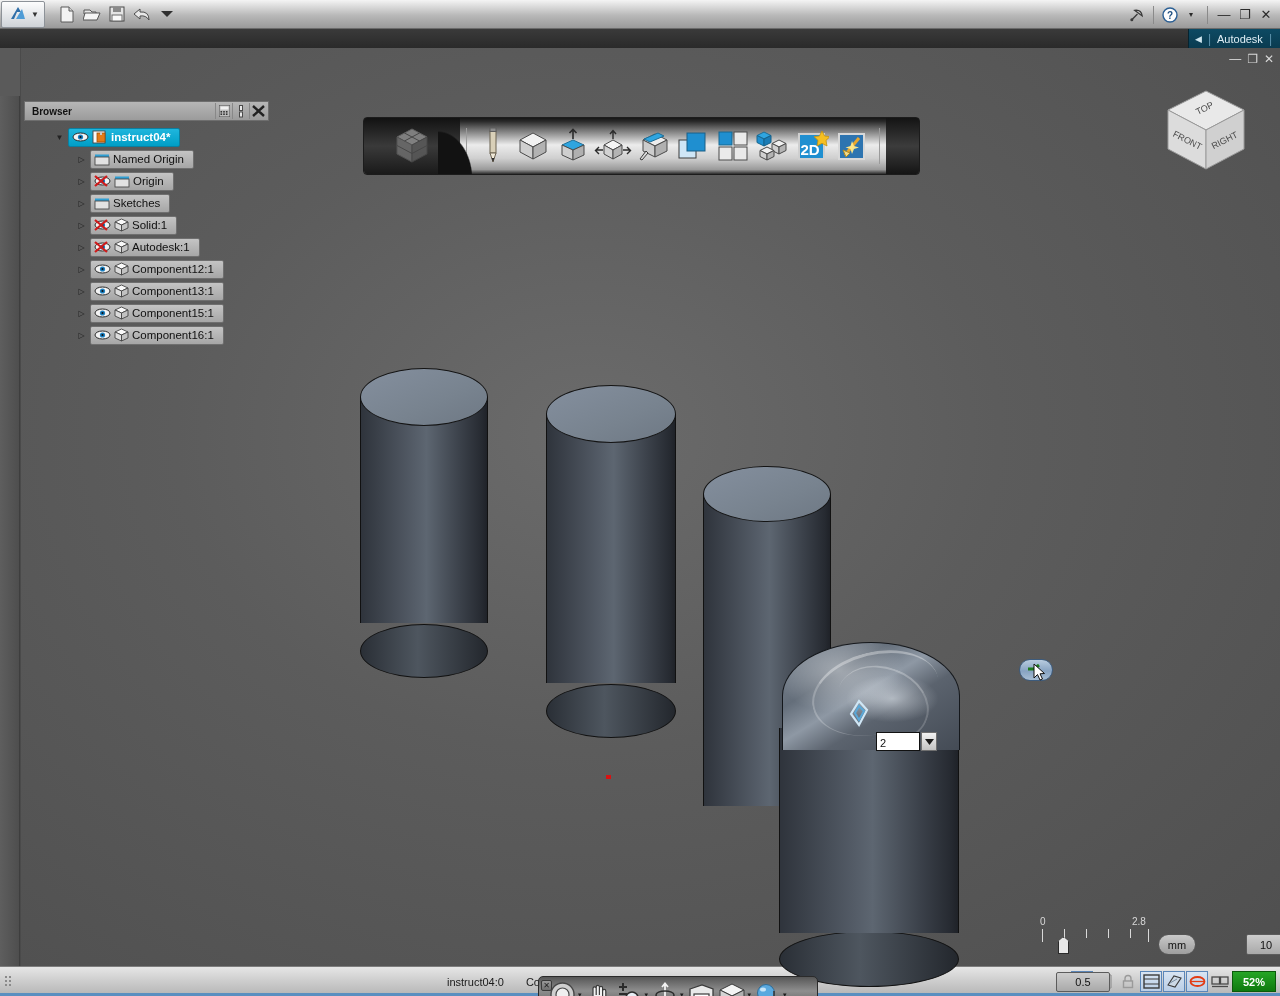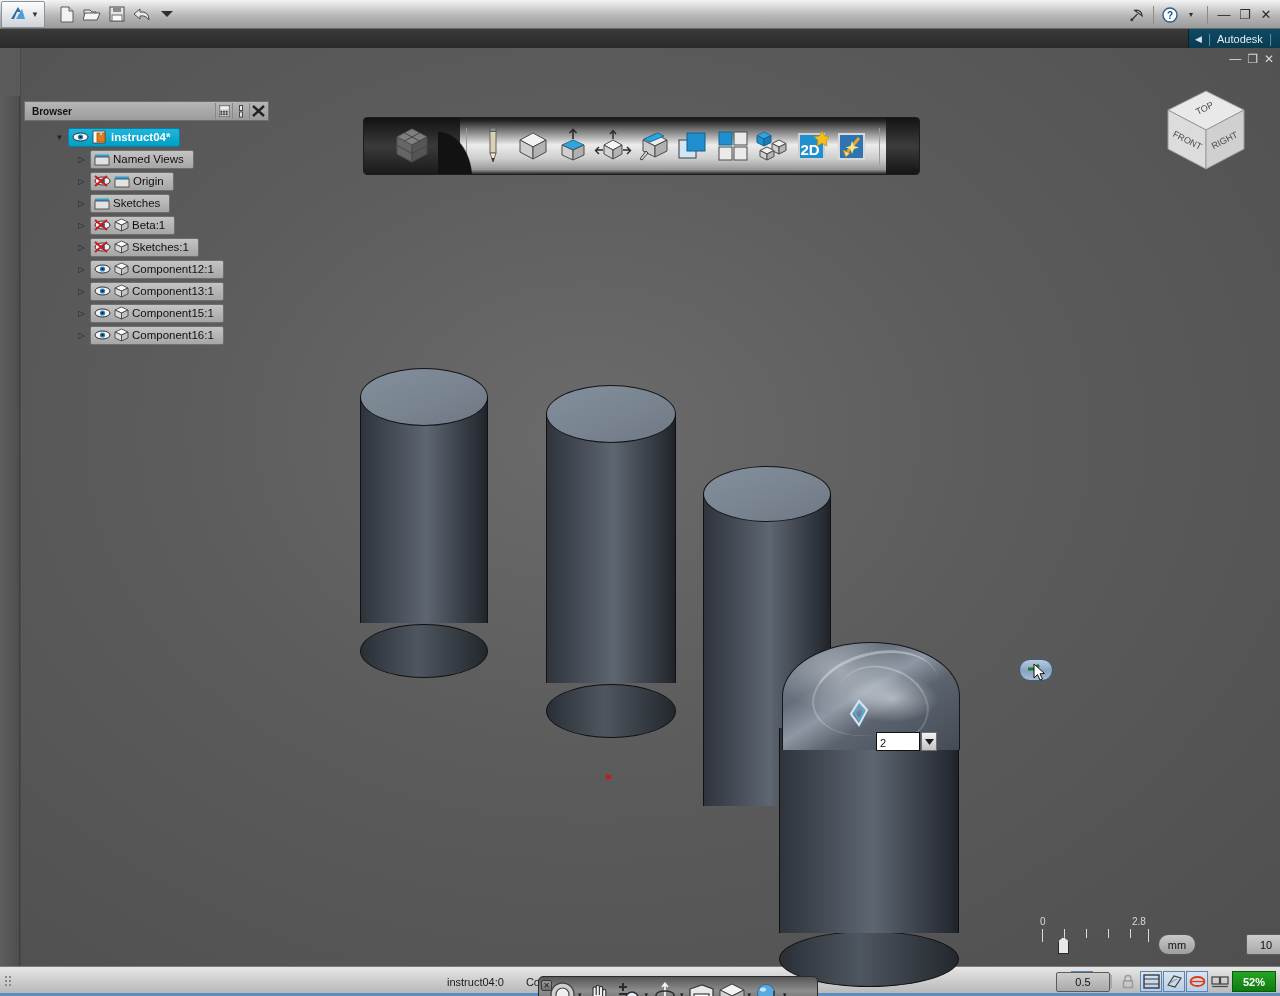--- a/index.html
+++ b/index.html
@@ -507,21 +507,21 @@
               <span>instruct04*</span>
             </span>
           </div>
           <div class="tnode" style="padding-left: 52px;">
             <span class="expander">▷</span>
             <span class="tlabel">
               <svg width="16" height="13" viewBox="0 0 16 13">
                 <rect x="1" y="1.5" width="14" height="3" fill="#2f9fd4"></rect>
                 <rect x="1" y="4" width="14" height="8" fill="#e2e2e2" stroke="#4a4a4a" stroke-width="0.9"></rect>
               </svg>
-              <span>Named Views</span>
+              <span>Named Origin</span>
             </span>
           </div>
           <div class="tnode" style="padding-left: 52px;">
             <span class="expander">▷</span>
             <span class="tlabel">
               <svg width="17" height="12" viewBox="0 0 17 12">
                 <ellipse cx="8.5" cy="6" rx="7.5" ry="4" fill="#f4f4f4" stroke="#2b2b2b" stroke-width="1"></ellipse>
                 <circle cx="8.5" cy="6" r="2.6" fill="#1a7fc0"></circle>
                 <circle cx="8.5" cy="6" r="1.1" fill="#101010"></circle>
                 <path d="M1 1 L13 11 M13 1 L1 11" stroke="#d01b1b" stroke-width="2.2" fill="none"></path>
@@ -550,38 +550,38 @@
                 <ellipse cx="8.5" cy="6" rx="7.5" ry="4" fill="#f4f4f4" stroke="#2b2b2b" stroke-width="1"></ellipse>
                 <circle cx="8.5" cy="6" r="2.6" fill="#1a7fc0"></circle>
                 <circle cx="8.5" cy="6" r="1.1" fill="#101010"></circle>
                 <path d="M1 1 L13 11 M13 1 L1 11" stroke="#d01b1b" stroke-width="2.2" fill="none"></path>
               </svg>
               <svg width="15" height="14" viewBox="0 0 15 14">
                 <polygon points="7.5,1 14,4 7.5,7 1,4" fill="#fafafa" stroke="#444" stroke-width="0.9"></polygon>
                 <polygon points="1,4 7.5,7 7.5,13 1,10" fill="#dcdcdc" stroke="#444" stroke-width="0.9"></polygon>
                 <polygon points="14,4 14,10 7.5,13 7.5,7" fill="#c2c2c2" stroke="#444" stroke-width="0.9"></polygon>
               </svg>
-              <span>Beta:1</span>
+              <span>Solid:1</span>
             </span>
           </div>
           <div class="tnode" style="padding-left: 52px;">
             <span class="expander">▷</span>
             <span class="tlabel">
               <svg width="17" height="12" viewBox="0 0 17 12">
                 <ellipse cx="8.5" cy="6" rx="7.5" ry="4" fill="#f4f4f4" stroke="#2b2b2b" stroke-width="1"></ellipse>
                 <circle cx="8.5" cy="6" r="2.6" fill="#1a7fc0"></circle>
                 <circle cx="8.5" cy="6" r="1.1" fill="#101010"></circle>
                 <path d="M1 1 L13 11 M13 1 L1 11" stroke="#d01b1b" stroke-width="2.2" fill="none"></path>
               </svg>
               <svg width="15" height="14" viewBox="0 0 15 14">
                 <polygon points="7.5,1 14,4 7.5,7 1,4" fill="#fafafa" stroke="#444" stroke-width="0.9"></polygon>
                 <polygon points="1,4 7.5,7 7.5,13 1,10" fill="#dcdcdc" stroke="#444" stroke-width="0.9"></polygon>
                 <polygon points="14,4 14,10 7.5,13 7.5,7" fill="#c2c2c2" stroke="#444" stroke-width="0.9"></polygon>
               </svg>
-              <span>Sketches:1</span>
+              <span>Autodesk:1</span>
             </span>
           </div>
           <div class="tnode" style="padding-left: 52px;">
             <span class="expander">▷</span>
             <span class="tlabel">
               <svg width="17" height="12" viewBox="0 0 17 12">
                 <ellipse cx="8.5" cy="6" rx="7.5" ry="4" fill="#f4f4f4" stroke="#2b2b2b" stroke-width="1"></ellipse>
                 <circle cx="8.5" cy="6" r="2.6" fill="#1a7fc0"></circle>
                 <circle cx="8.5" cy="6" r="1.1" fill="#101010"></circle>
               </svg>

